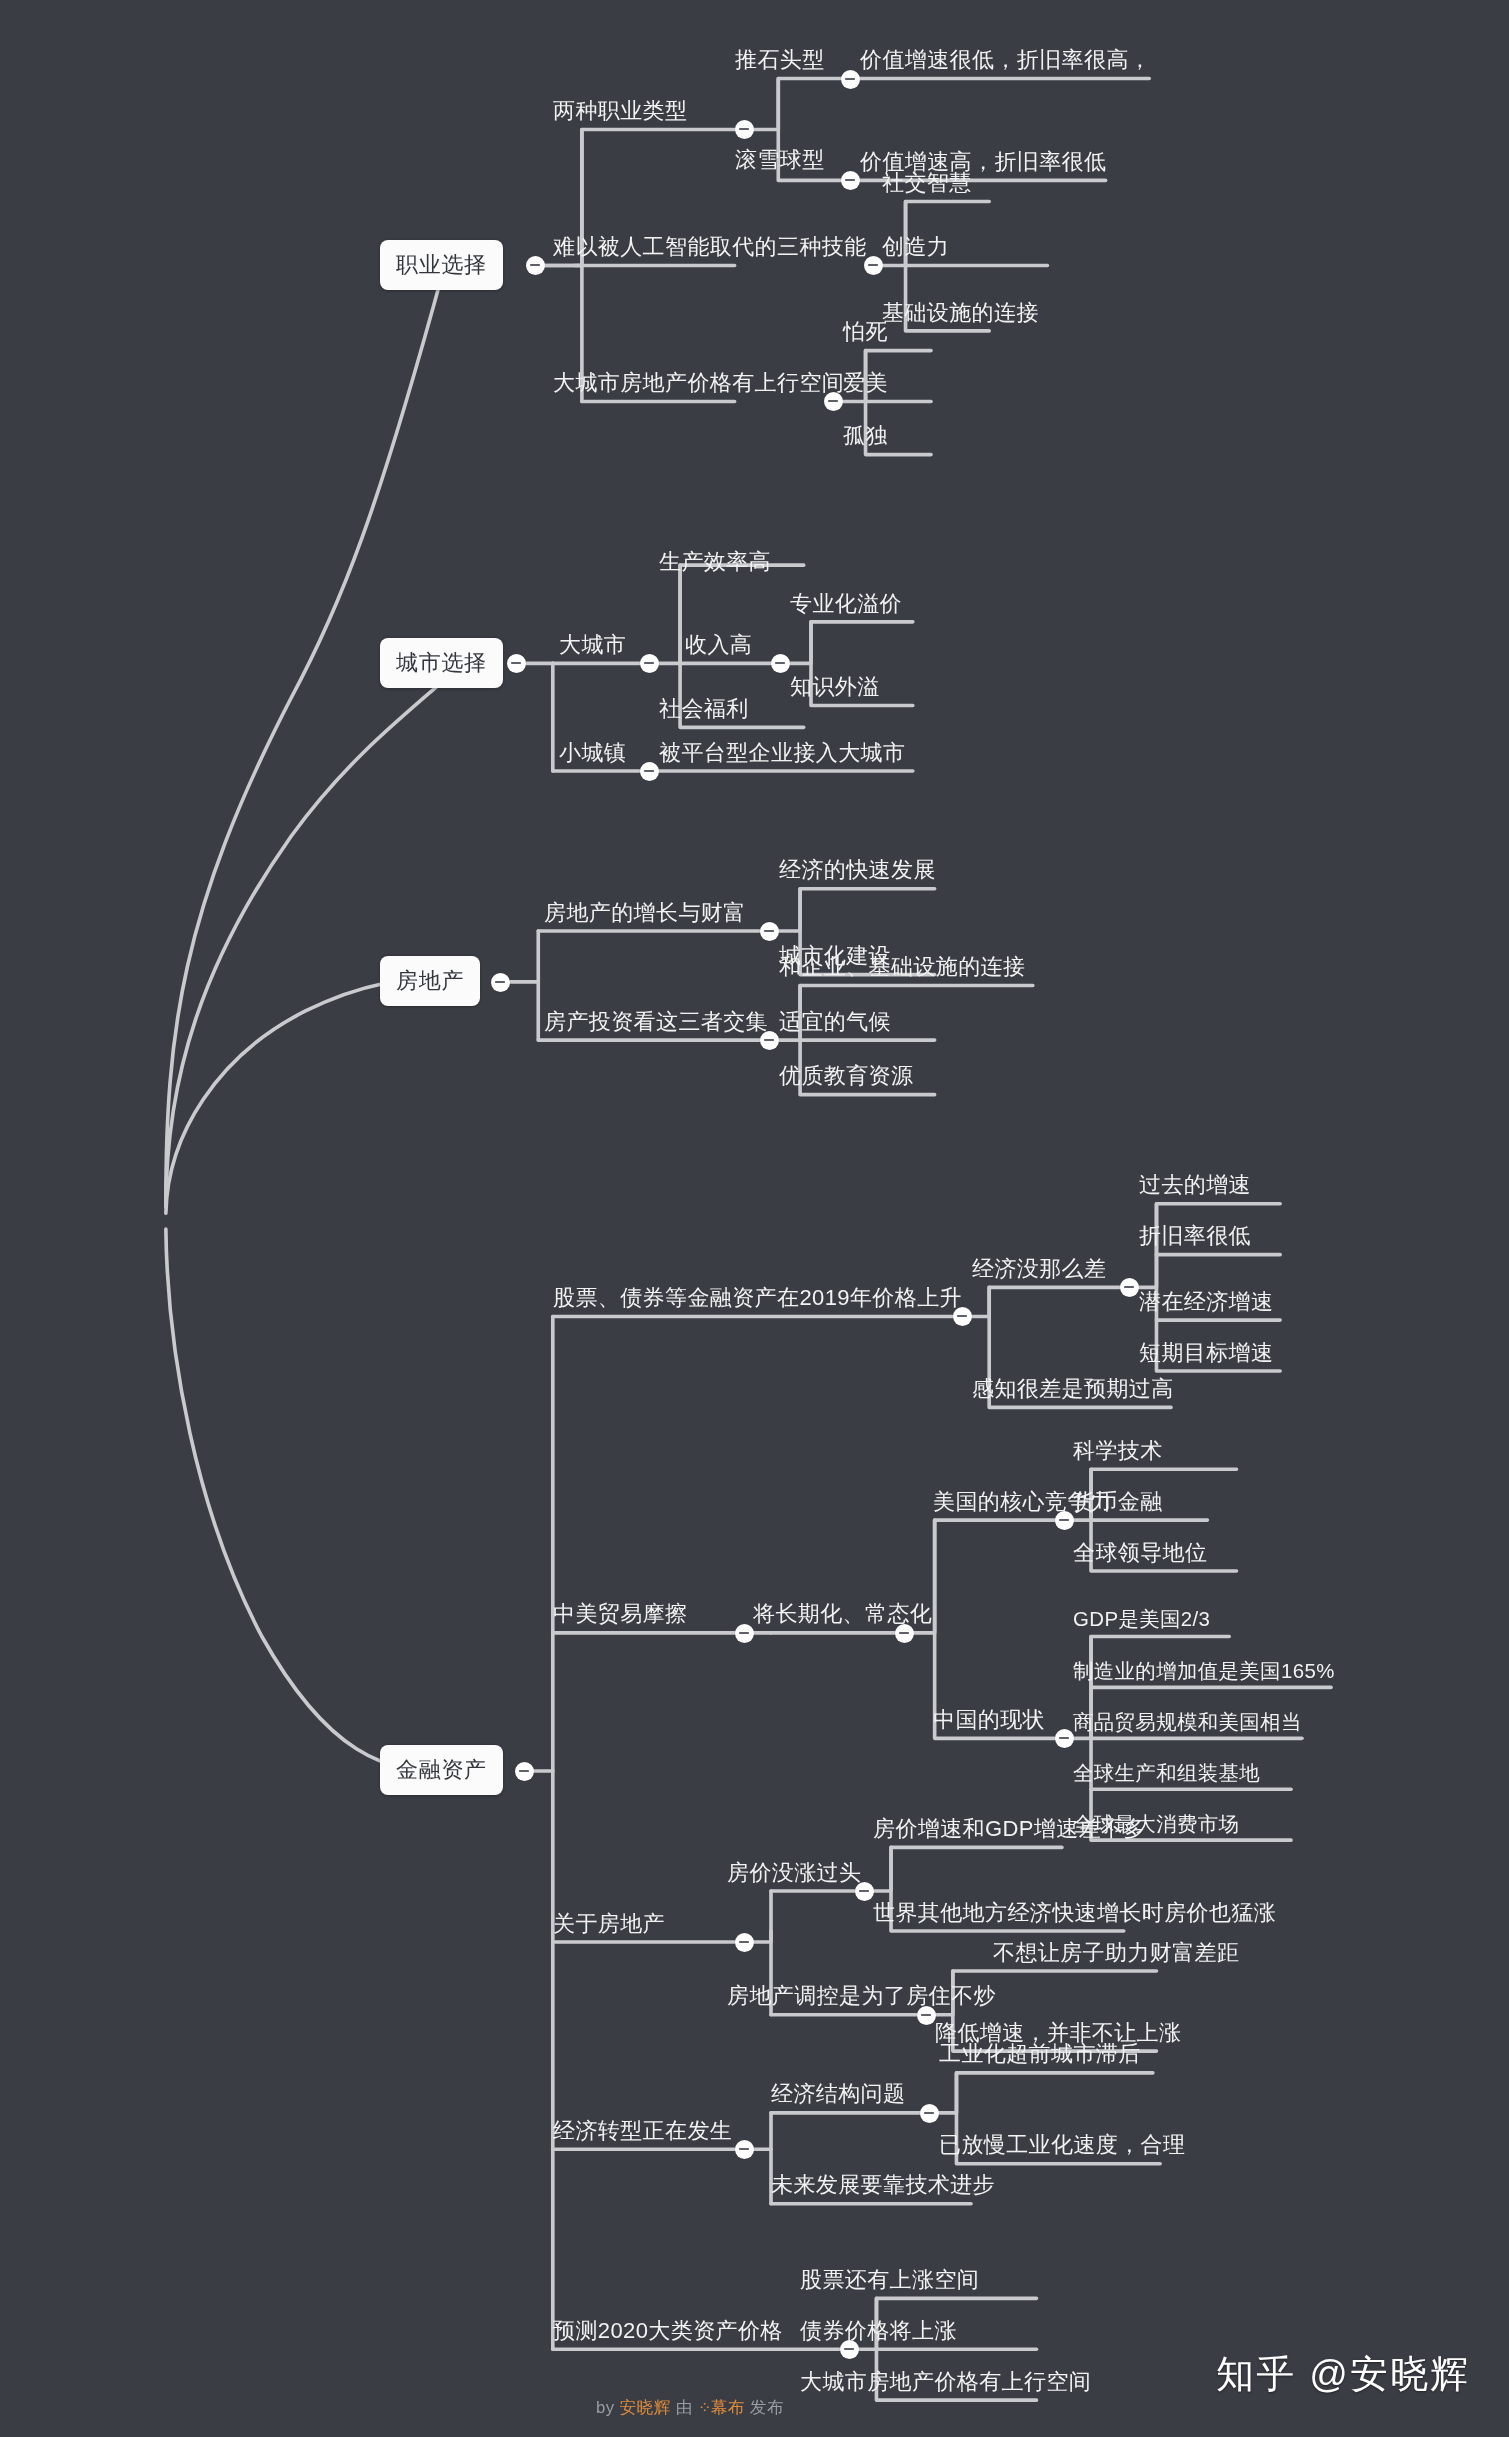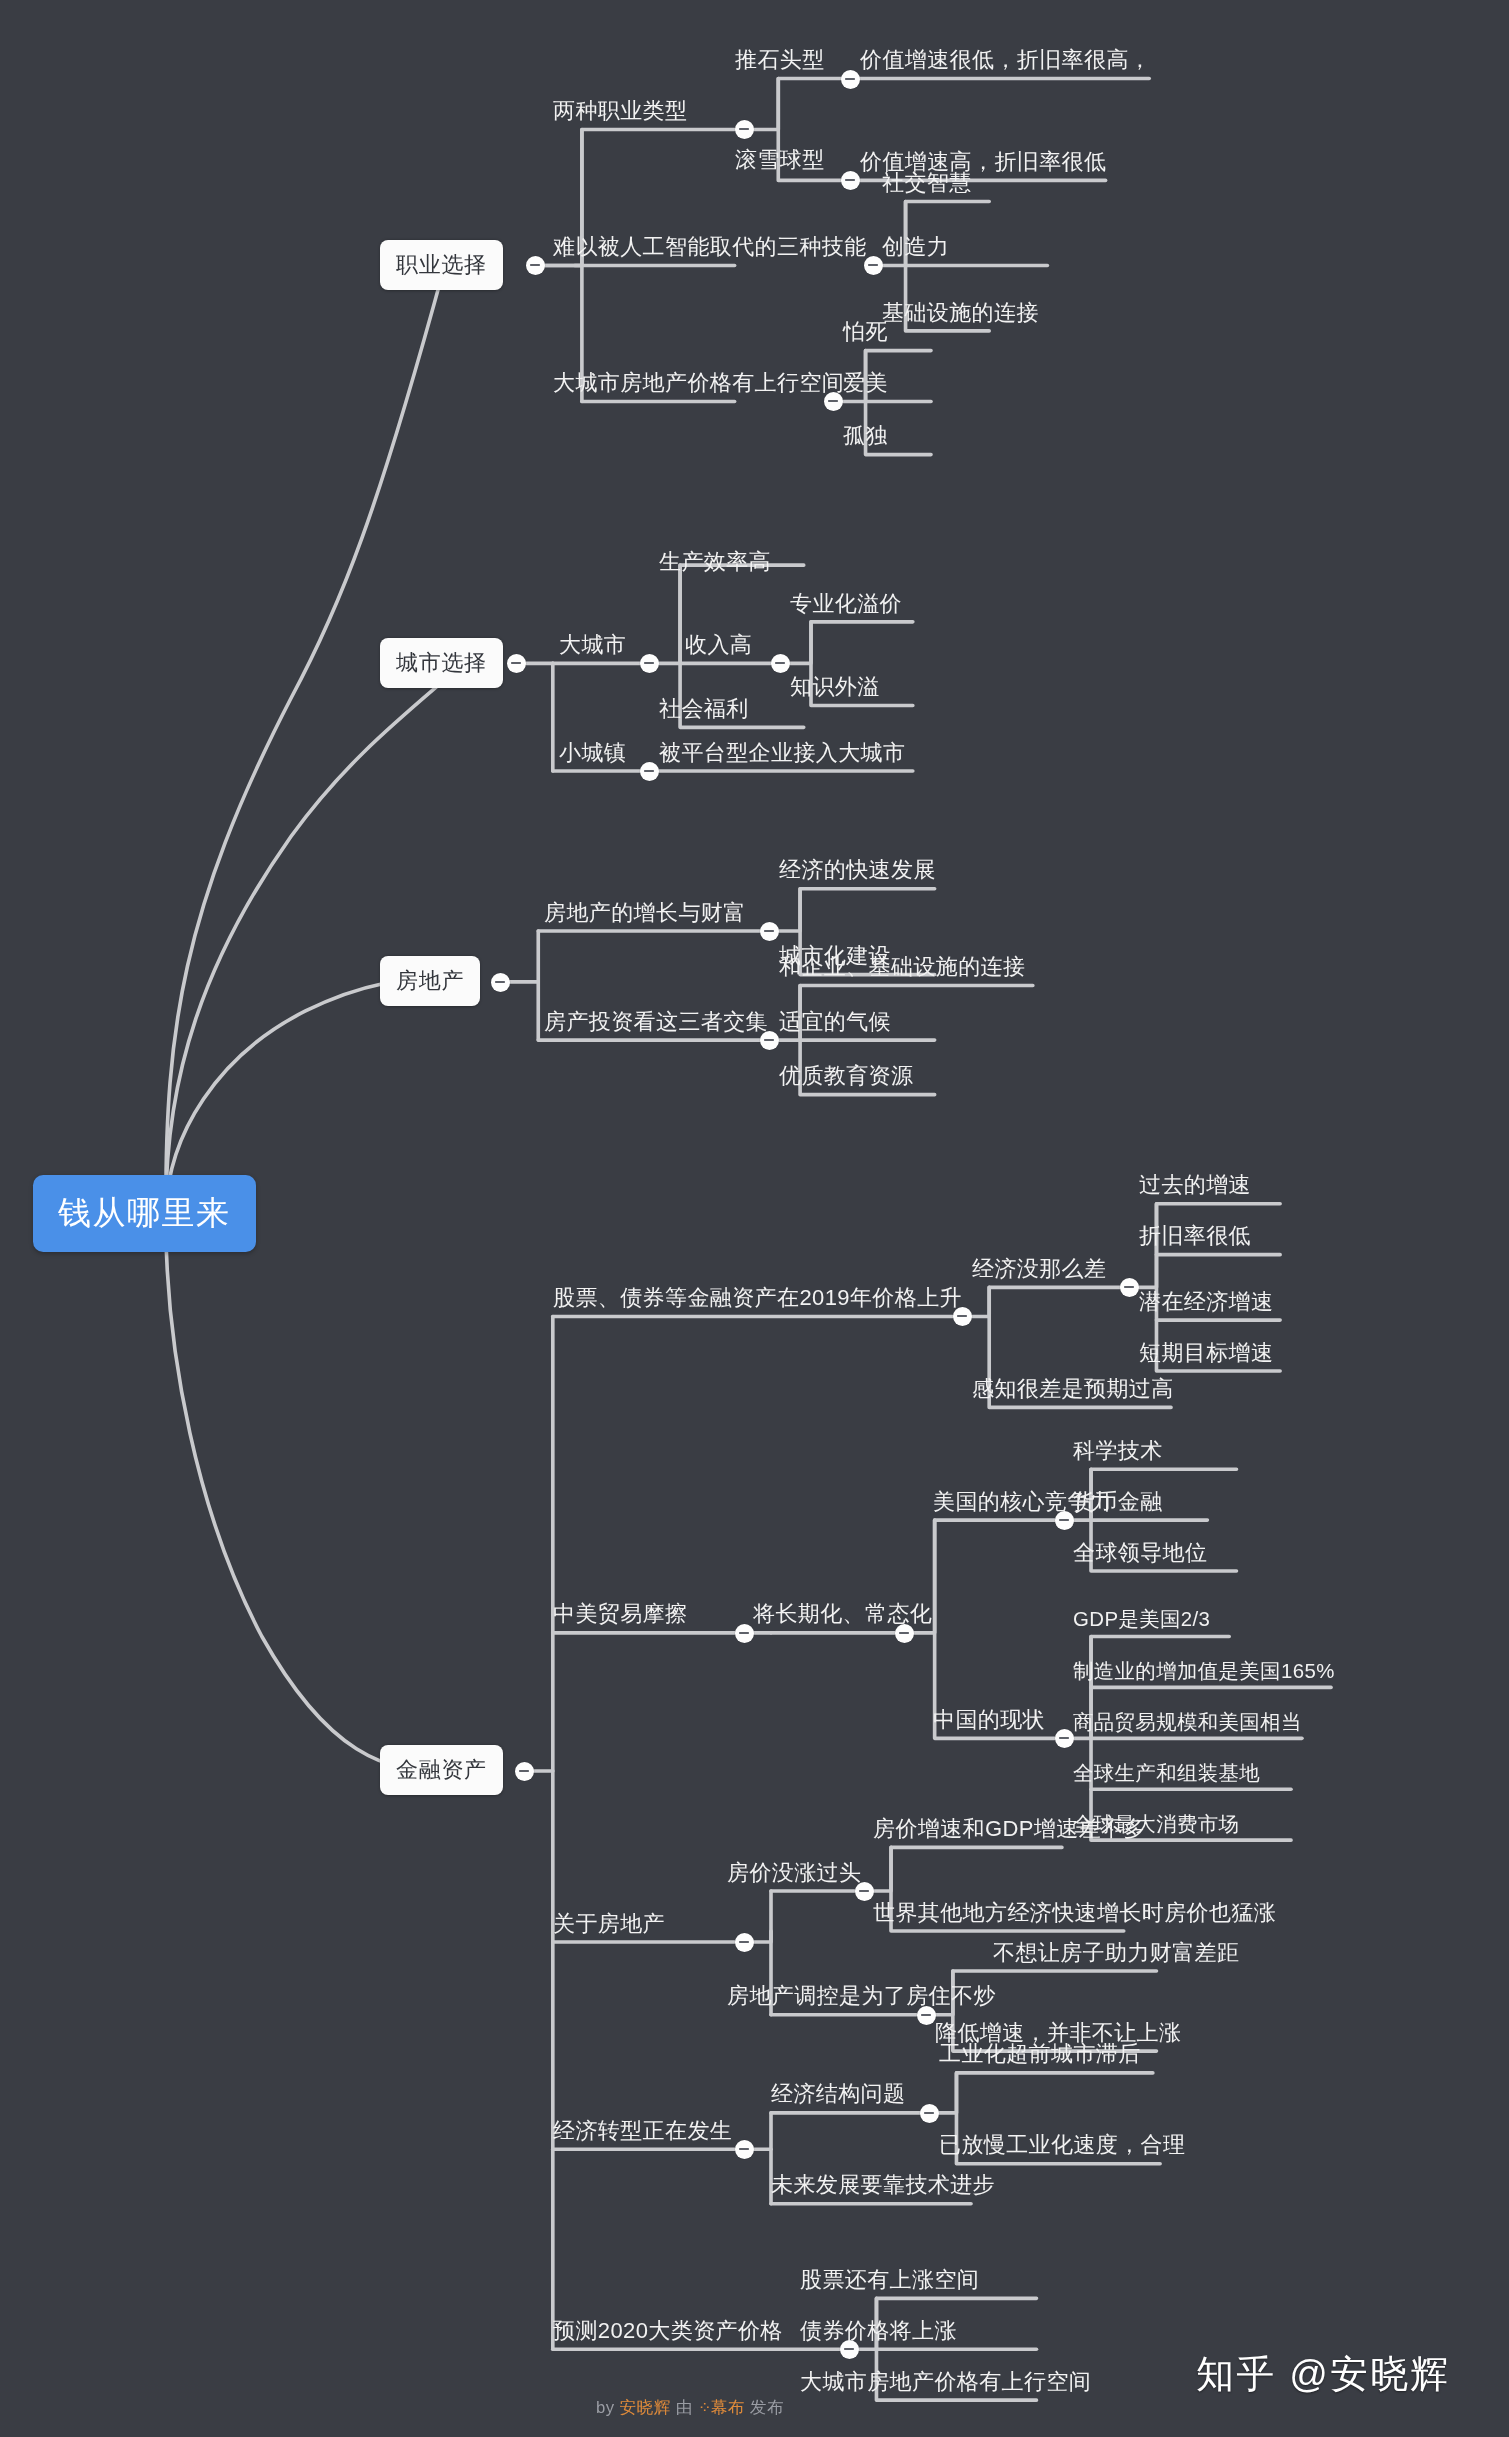--- a/index.html
+++ b/index.html
@@ -95,20 +95,21 @@
     font-size: 16px;
   }
   .watermark {
     position: absolute;
     font-size: 38px;
     color: #ffffff;
     white-space: nowrap;
     letter-spacing: 2.2px;
     font-weight: 500;
     text-shadow: 0 0.7px 2.2px rgba(0,0,0,.45);
+    margin-left: 20px;
   }
 </style>
 </head>
 <body>
 
 <div id="root-canvas">
 
   <svg id="edge-layer" viewBox="0 0 2076 3352" xmlns="http://www.w3.org/2000/svg">
     <g fill="none" stroke="#c9cacd" stroke-width="5" stroke-linecap="round" stroke-linejoin="round">
 
@@ -215,21 +216,20 @@
 
       <path d="M1291,2905 L1315,2905 L1315,2850 L1585,2850"></path>
       <path d="M1315,2850 L1315,2975 L1595,2975"></path>
 
       <path d="M1181,3230 L1205,3230 L1205,3160 L1425,3160"></path>
       <path d="M1205,3160 L1205,3300 L1425,3300"></path>
       <path d="M1205,3230 L1425,3230"></path>
     </g>
   </svg>
 
-  <div class="root-node" style="left:33px; top:1175px;">钱从哪里来</div>
 
   <div class="main-node" style="left:380px; top:240px;">职业选择</div>
   <div class="toggle" style="left:535px; top:265px;"></div>
 
   <div class="main-node" style="left:380px; top:638px;">城市选择</div>
   <div class="toggle" style="left:516px; top:663px;"></div>
 
   <div class="main-node" style="left:380px; top:956px;">房地产</div>
   <div class="toggle" style="left:500px; top:982px;"></div>
 

